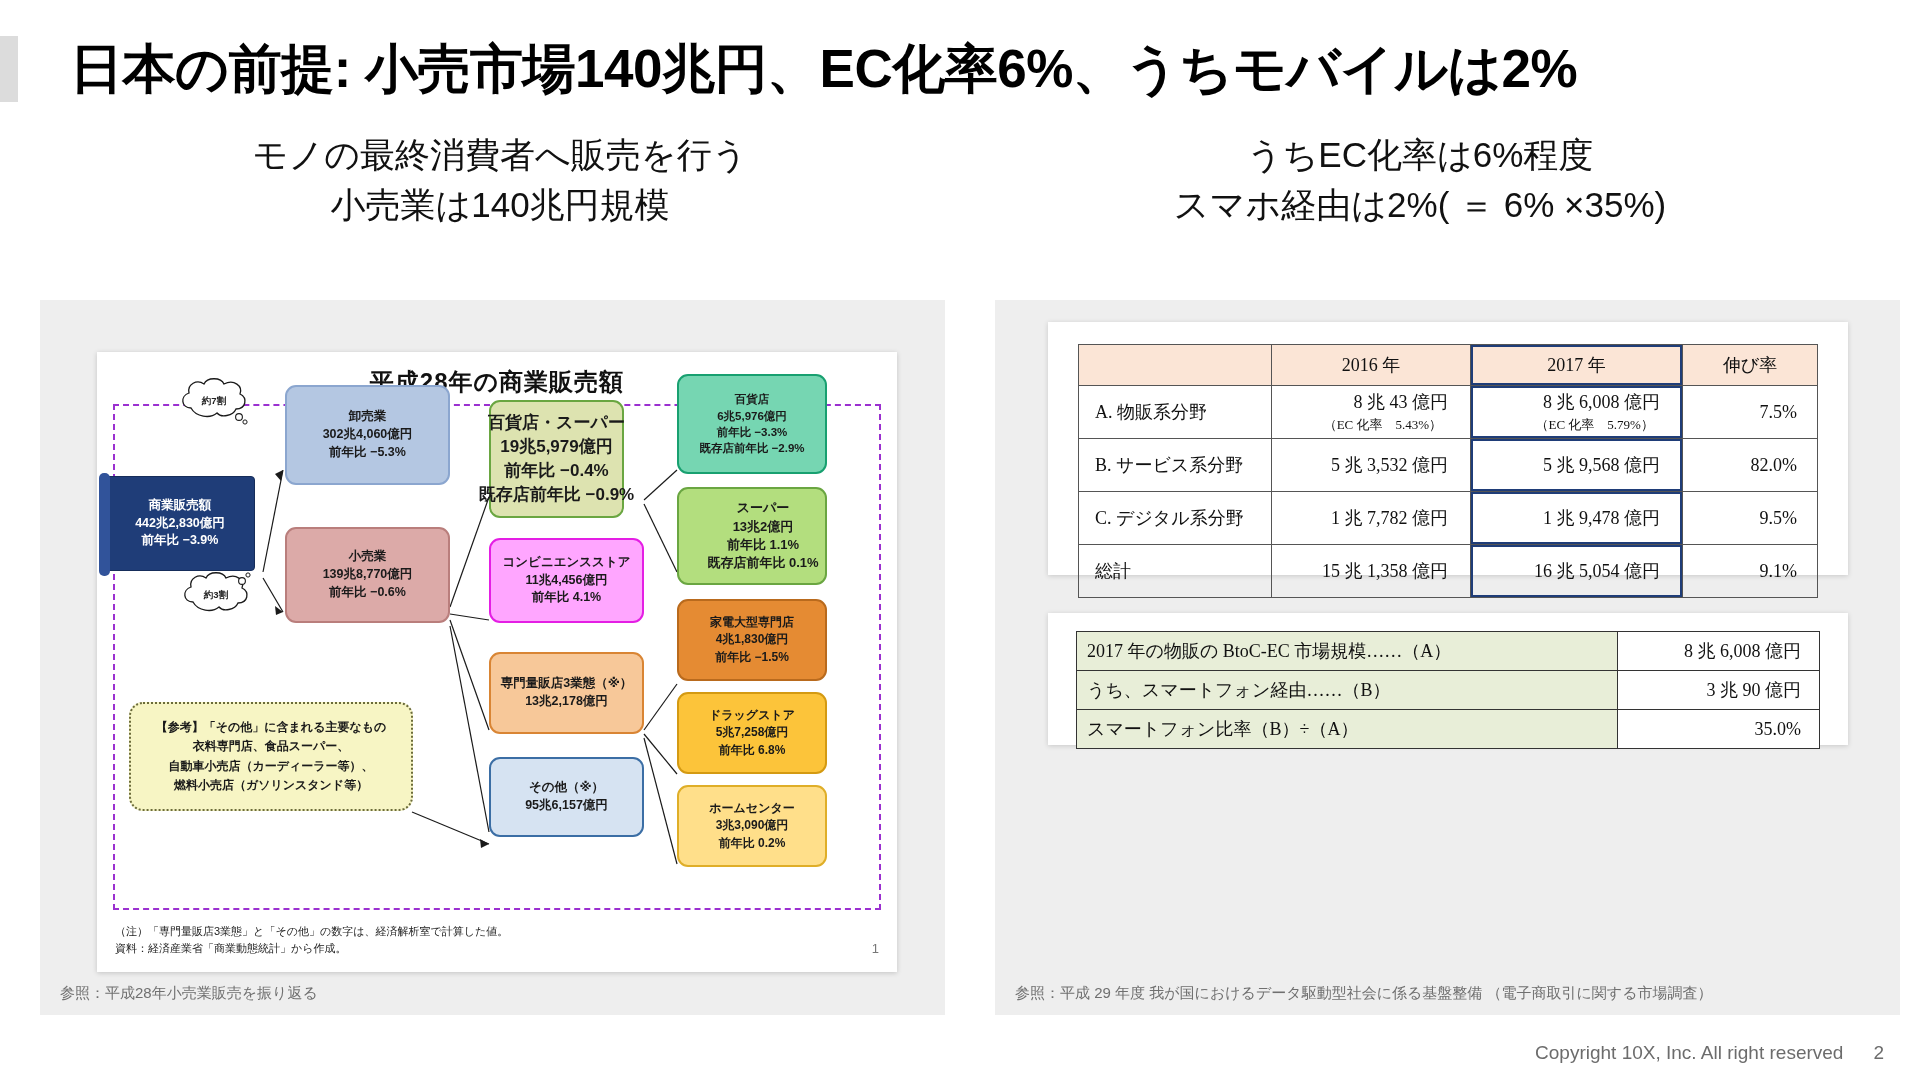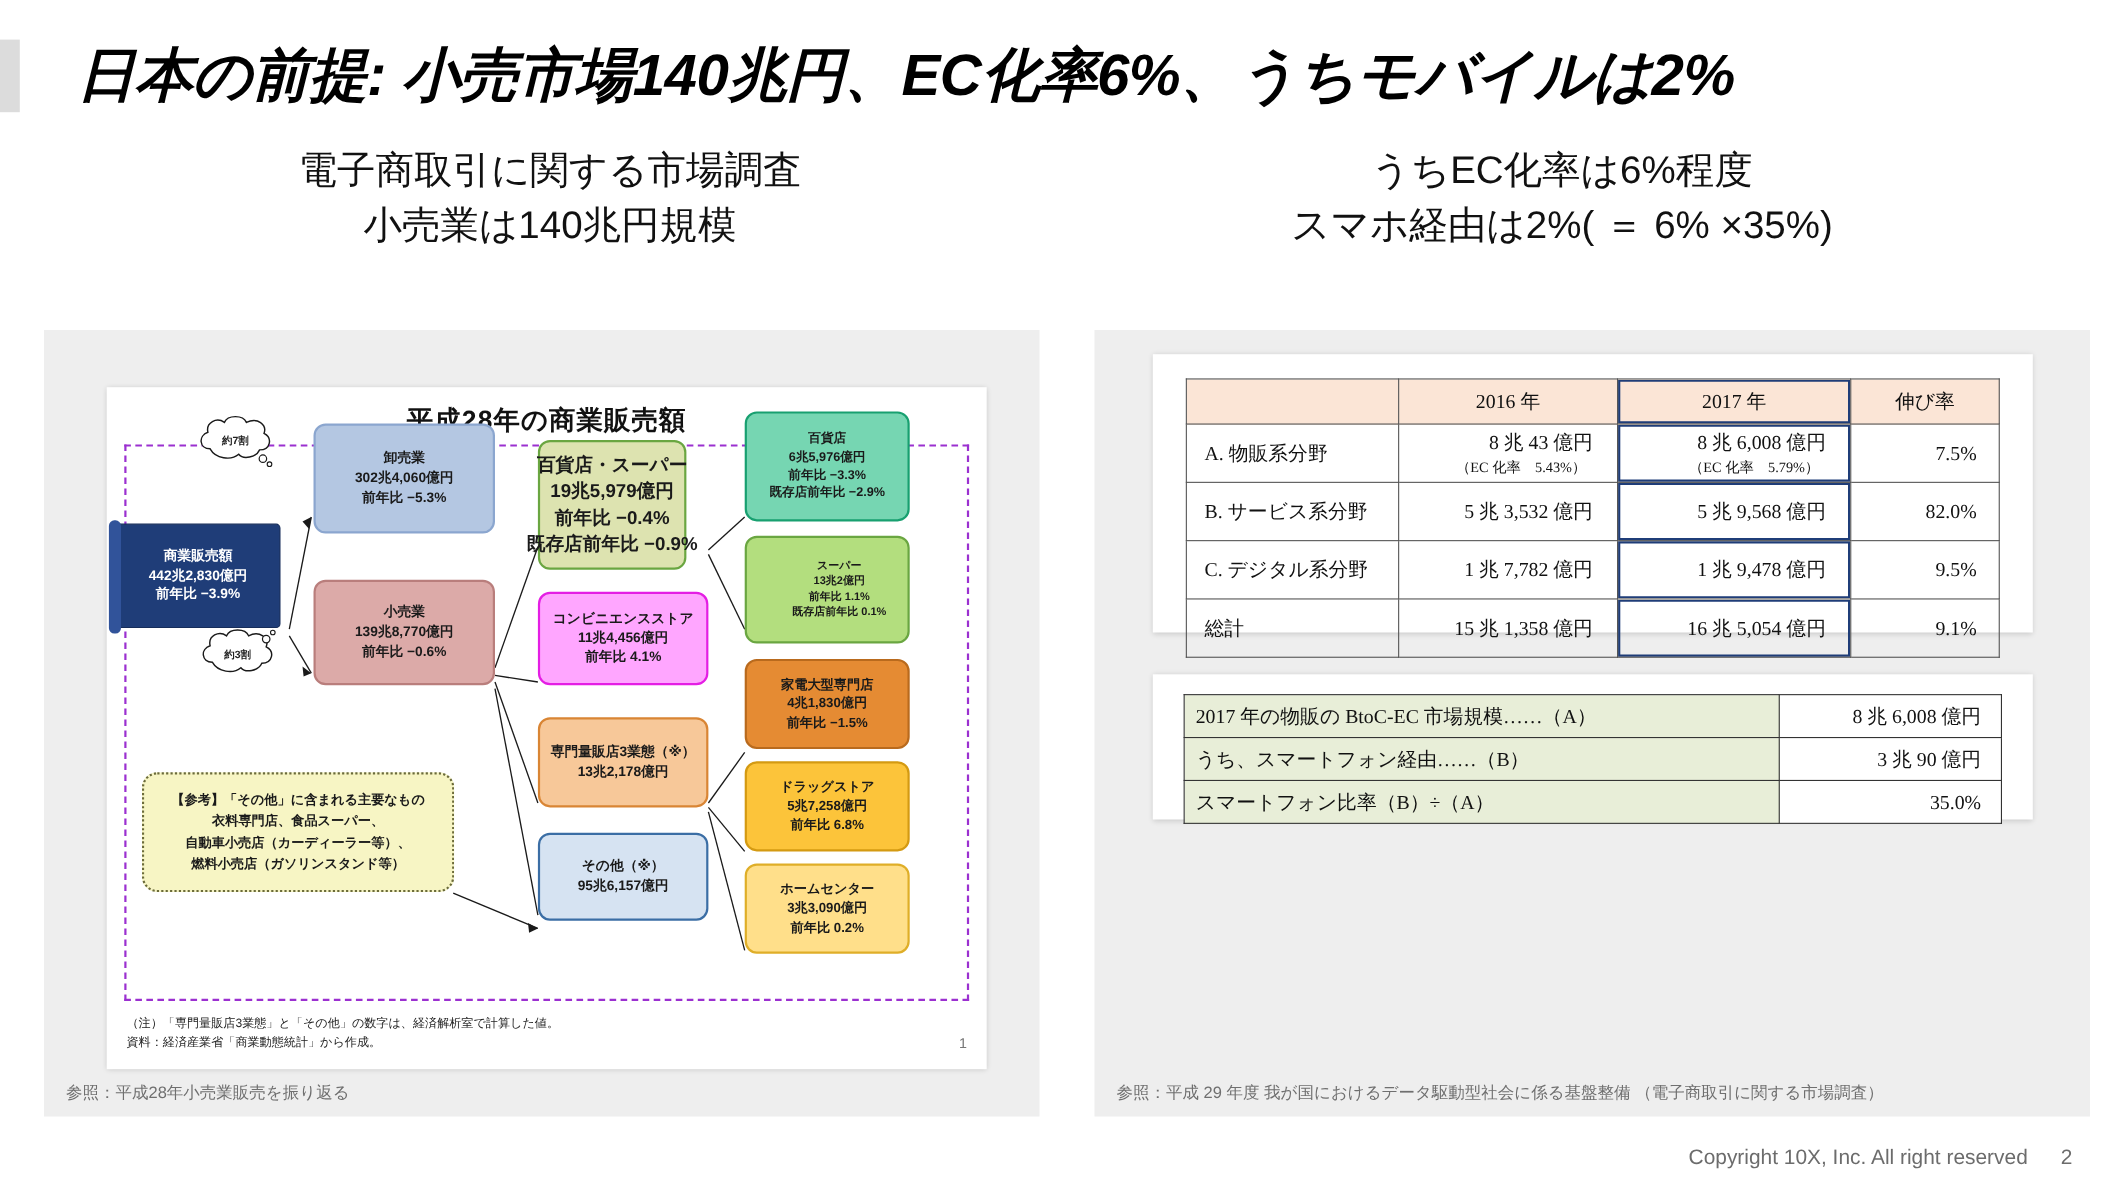--- a/index.html
+++ b/index.html
@@ -7,21 +7,21 @@
     width:1920px;height:1080px;background:#ffffff;
     font-family:"Liberation Sans","DejaVu Sans",sans-serif;
     overflow:hidden;position:relative;
   }
   
   .title-row{position:absolute;left:0;top:26px;width:1920px;height:86px;}
   .title-accent{position:absolute;left:0;top:10px;width:18px;height:66px;background:#dcdcdc;}
   .title-text{
     position:absolute;left:70px;top:0;width:1800px;
     font-size:53px;font-weight:bold;color:#000;letter-spacing:-0.5px;
-    line-height:86px;white-space:nowrap;font-style:italic;
+    line-height:86px;white-space:nowrap;
   }
   
   .sub{position:absolute;text-align:center;color:#111;font-size:35px;line-height:1.42;}
   .sub.left{left:40px;top:130px;width:920px;}
   .sub.right{left:960px;top:130px;width:920px;}
   .sub div{white-space:nowrap;}
   
   .panel{position:absolute;background:#eeeeee;}
   .panel-left{left:40px;top:300px;width:905px;height:715px;}
   .panel-right{left:995px;top:300px;width:905px;height:715px;}
@@ -81,21 +81,21 @@
   .n-sonota{
     left:392px;top:405px;width:155px;height:80px;
     background:#d6e3f2;border:2px solid #3b6ea5;font-size:12.5px;text-align:center;
   }
   .n-depart{
     left:580px;top:22px;width:150px;height:100px;
     background:#76d6b2;border:2px solid #18a070;font-size:11.5px;
   }
   .n-super{
     left:580px;top:135px;width:150px;height:98px;
-    background:#b3de7e;border:2px solid #6aa641;font-size:10px;padding-left:25px;
+    background:#b3de7e;border:2px solid #6aa641;font-size:13px;padding-left:25px;
   }
   .n-kaden{
     left:580px;top:247px;width:150px;height:82px;
     background:#e58b33;border:2px solid #b96a1d;font-size:12px;
   }
   .n-drug{
     left:580px;top:340px;width:150px;height:82px;
     background:#fcc43a;border:2px solid #d49a12;font-size:12px;
   }
   .n-home{
@@ -150,21 +150,21 @@
 </style>
 </head>
 <body>
 
 <div class="title-row">
   <div class="title-accent"></div>
   <div class="title-text">日本の前提: 小売市場140兆円、EC化率6%、うちモバイルは2%</div>
 </div>
 
 <div class="sub left">
-  <div>電子商取引に関する市場調査</div>
+  <div>モノの最終消費者へ販売を行う</div>
   <div>小売業は140兆円規模</div>
 </div>
 <div class="sub right">
   <div>うちEC化率は6%程度</div>
   <div>スマホ経由は2%( ＝ 6% ×35%)</div>
 </div>
 
 <div class="panel panel-left">
 
   <div class="slide-card">

